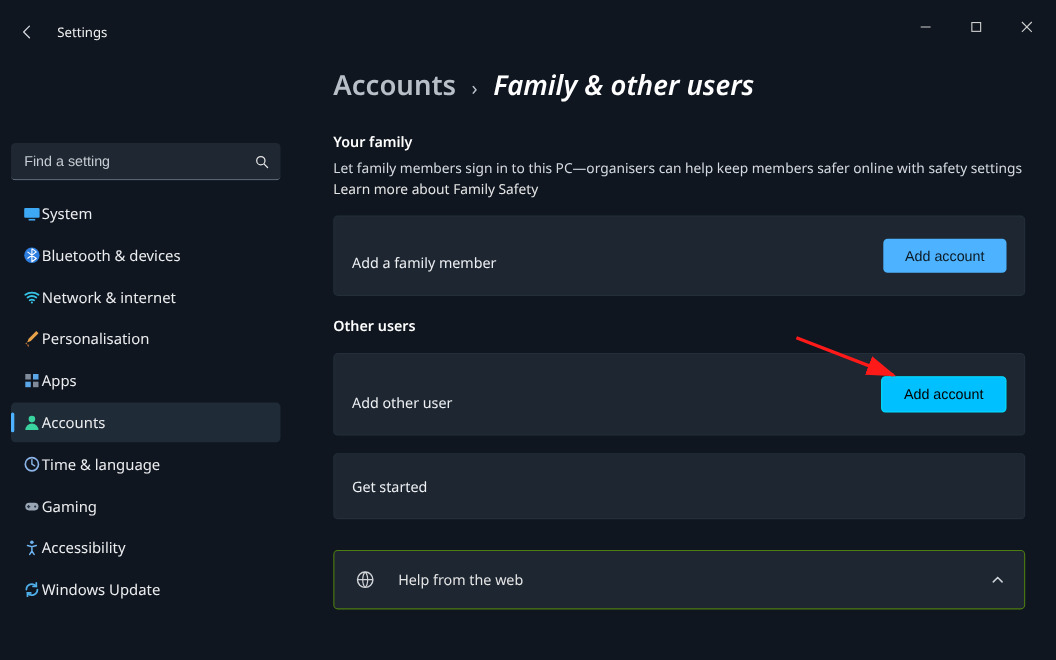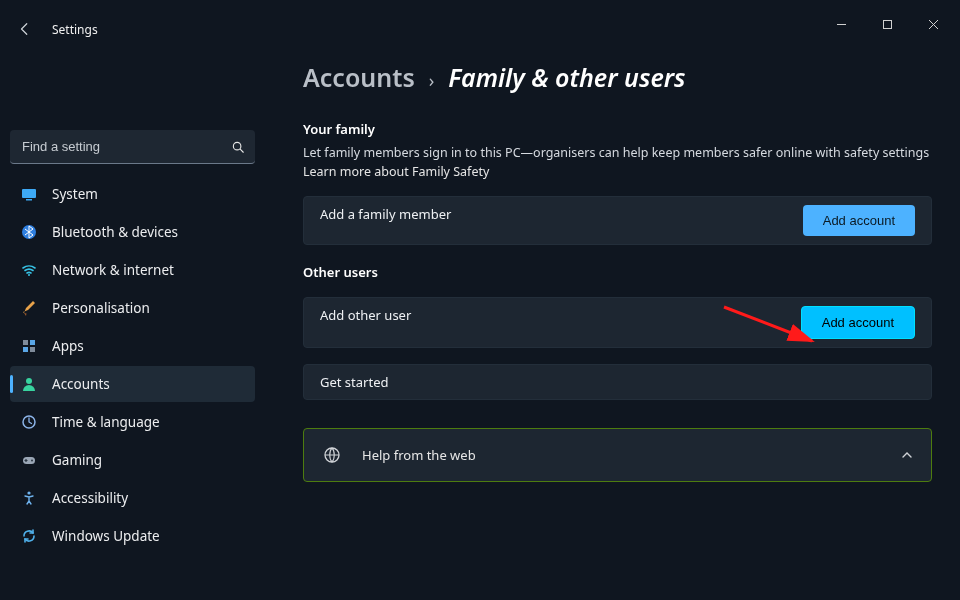--- a/index.html
+++ b/index.html
@@ -59,21 +59,20 @@
   .search-icon {
     position: absolute; right: 10px; top: 50%; transform: translateY(-50%);
     color: #e6e6e6;
   }
   .nav { display: flex; flex-direction: column; gap: 2px; }
   .nav-item {
     display: flex; align-items: center;
     height: 36px;
     padding: 0 10px;
     border-radius: 4px;
-    gap: 14px;
     position: relative;
     color: #ecedef;
     font-size: 13.5px;
   }
   .nav-item.active { background: #1f2b37; }
   .nav-item.active::before {
     content: ""; position: absolute; left: 0; top: 9px; bottom: 9px;
     width: 3px; background: #4db2ff; border-radius: 2px;
   }
   .nav-icon {
@@ -100,22 +99,22 @@
   }
   .section-title.first { margin-top: 0; }
   .section-desc {
     font-size: 12.5px; color: #d6dae0;
   }
   .link { color: #e5e5e5; font-size: 12.5px; display: inline-block; margin-top: 2px; }
   .card {
     background: #1d2631;
     border: 1px solid #232e3a;
     border-radius: 4px;
-    padding: 8px 16px;
-    display: flex; align-items: flex-start; justify-content: space-between;
+    padding: 20px 16px;
+    display: flex; align-items: flex-end; justify-content: space-between;
     margin-top: 16px;
   }
   .card .label { font-size: 13px; color: #eef0f3; }
   .btn-primary {
     background: #4db2ff;
     color: #0b1a23;
     border: none;
     border-radius: 4px;
     padding: 8px 20px;
     font-size: 13px;

